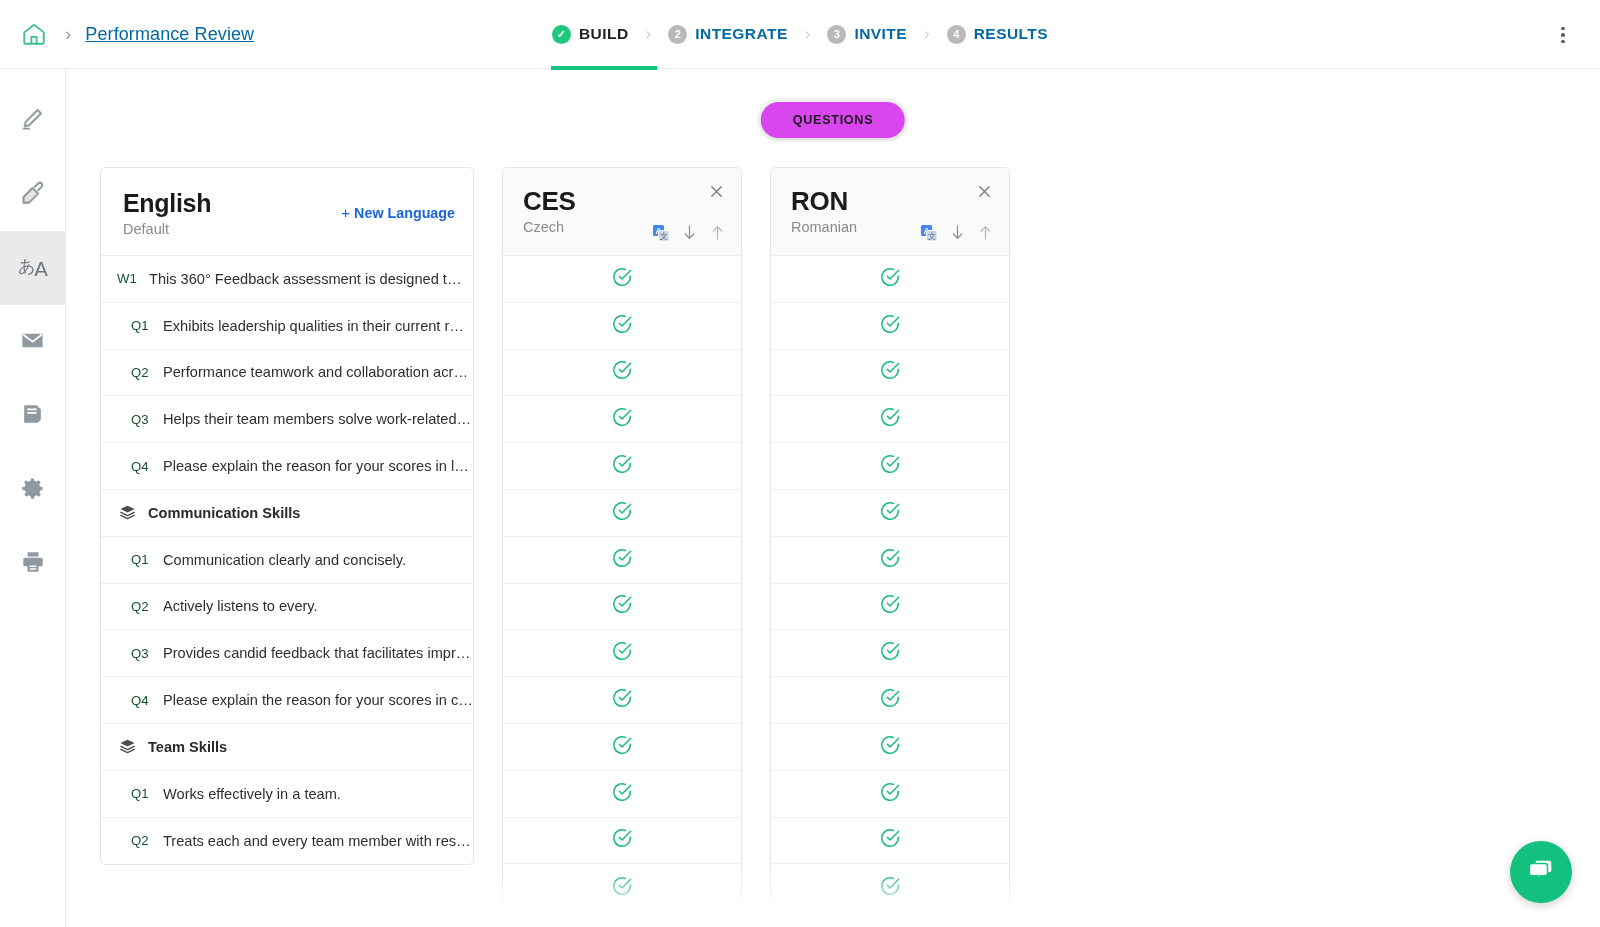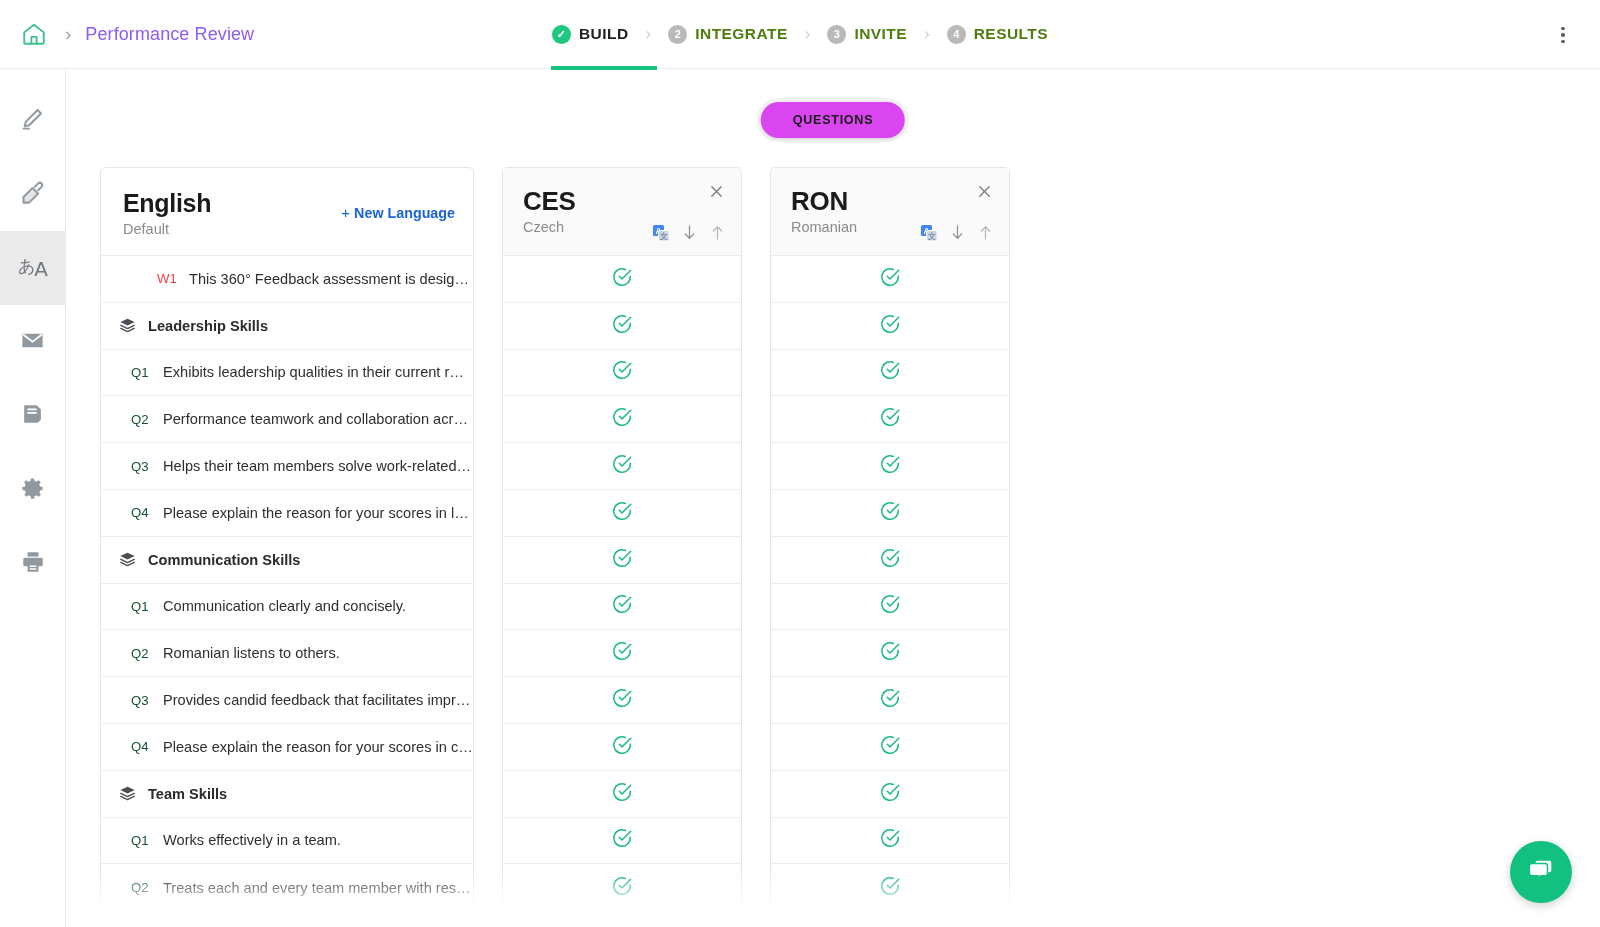--- a/index.html
+++ b/index.html
@@ -13,31 +13,31 @@
   
   .topbar {
     position: absolute; top: 0; left: 0; width: 1600px; height: 69px;
     background: #ffffff;
     display: flex; align-items: center;
     border-bottom: 1px solid #ececec;
     z-index: 20;
   }
   .home-btn { margin-left: 17px; width: 34px; height: 34px; display: flex; align-items: center; justify-content: center; cursor: pointer; }
   .crumb-sep { color: #9aa0a6; font-size: 19px; margin: 0 14px 0 14px; font-weight: 300; }
-  .crumb-title { font-size: 18px; color: #8b5cf6; letter-spacing: .1px; }
+  .crumb-title { font-size: 18px; color: #0369a1; letter-spacing: .1px; text-decoration: underline; }
 
   .steps {
     position: absolute; left: 0; right: 0; top: 0; height: 68px;
     display: flex; align-items: center; justify-content: center; gap: 0;
     pointer-events: none;
   }
   .step { display: flex; align-items: center; gap: 8px; pointer-events: auto; cursor: pointer; position: relative; }
   .step-label { font-size: 15.5px; font-weight: bold; letter-spacing: .45px; }
   .step.active .step-label { color: #202124; }
-  .step .step-label { color: #4d7c0f; }
+  .step .step-label { color: #0369a1; }
   .step-badge {
     width: 19px; height: 19px; border-radius: 50%;
     display: flex; align-items: center; justify-content: center;
     font-size: 11px; font-weight: bold; color: #ffffff; background: #b9b9b9;
   }
   .step.active .step-badge { background: #1fc77f; }
   .step-arrow { color: #cfcfcf; font-size: 17px; margin: 0 17px; font-weight: 300; pointer-events: none; }
   .step-underline {
     position: absolute; bottom: -26px; left: -1px; width: 106px; height: 4px; background: #16c47f;
   }
@@ -97,21 +97,21 @@
   .head-tools { position: absolute; right: 16px; bottom: 14px; display: flex; align-items: center; gap: 13px; }
   .tool-ico { cursor: pointer; display: flex; align-items: center; justify-content: center; }
 
   
   .row { height: 46.8px; display: flex; align-items: center; border-bottom: 1px solid #eeeeee; }
   .row:last-child { border-bottom: none; }
   .row.question { padding-left: 30px; }
   .row.welcome { padding-left: 16px; }
   .row.section { padding-left: 18px; }
   .qid { font-size: 13.2px; color: #14532d; width: 32px; flex: none; }
-  .qid.w { color: #ef4444; margin-left: 40px; }
+  .qid.w { color: #14532d; }
   .qtext { font-size: 14.6px; color: #2e2e2e; white-space: nowrap; overflow: hidden; text-overflow: ellipsis; max-width: 312px; }
   .row.welcome .qtext { max-width: 318px; }
   .sec-ico { margin-right: 12px; display: flex; align-items: center; }
   .sec-title { font-size: 14.6px; font-weight: bold; color: #2b2b2b; }
   .row.check { justify-content: center; }
 
   .fade-mask {
     position: absolute; left: 0; bottom: 0; width: 1534px; height: 56px;
     background: linear-gradient(to bottom, rgba(255,255,255,0) 0%, rgba(255,255,255,.97) 72%, #fff 100%);
     pointer-events: none; z-index: 9;
@@ -254,30 +254,20 @@
         <div class="lang-sub">Default</div>
         <div class="new-lang">
           <span class="plus">+</span>
           <span>New Language</span>
         </div>
       </div>
       <div id="primary-rows">
           <div class="row welcome">
             <span class="qid w">W1</span>
                    <span class="qtext">This 360° Feedback assessment is designed to h…</span>
-          </div>
-          <div class="row section">
-            <span class="sec-ico">
-  <svg width="17" height="17" viewBox="0 0 20 20" fill="#4a4f55">
-    <path d="M10 2L1.6 6 10 10l8.4-4z"></path>
-    <path d="M1.6 9.6L10 13.6l8.4-4" fill="none" stroke="#4a4f55" stroke-width="1.7" stroke-linejoin="round"></path>
-    <path d="M1.6 13.1L10 17.1l8.4-4" fill="none" stroke="#4a4f55" stroke-width="1.7" stroke-linejoin="round"></path>
-  </svg>
-            </span>
-            <span class="sec-title">Leadership Skills</span>
           </div>
           <div class="row question">
             <span class="qid">Q1</span>
                    <span class="qtext">Exhibits leadership qualities in their current r…</span>
           </div>
           <div class="row question">
             <span class="qid">Q2</span>
                    <span class="qtext">Performance teamwork and collaboration acro…</span>
           </div>
           <div class="row question">
@@ -297,21 +287,21 @@
   </svg>
             </span>
             <span class="sec-title">Communication Skills</span>
           </div>
           <div class="row question">
             <span class="qid">Q1</span>
                    <span class="qtext">Communication clearly and concisely.</span>
           </div>
           <div class="row question">
             <span class="qid">Q2</span>
-                   <span class="qtext">Romanian listens to others.</span>
+                   <span class="qtext">Actively listens to every.</span>
           </div>
           <div class="row question">
             <span class="qid">Q3</span>
                    <span class="qtext">Provides candid feedback that facilitates impr…</span>
           </div>
           <div class="row question">
             <span class="qid">Q4</span>
                    <span class="qtext">Please explain the reason for your scores in co…</span>
           </div>
           <div class="row section">

